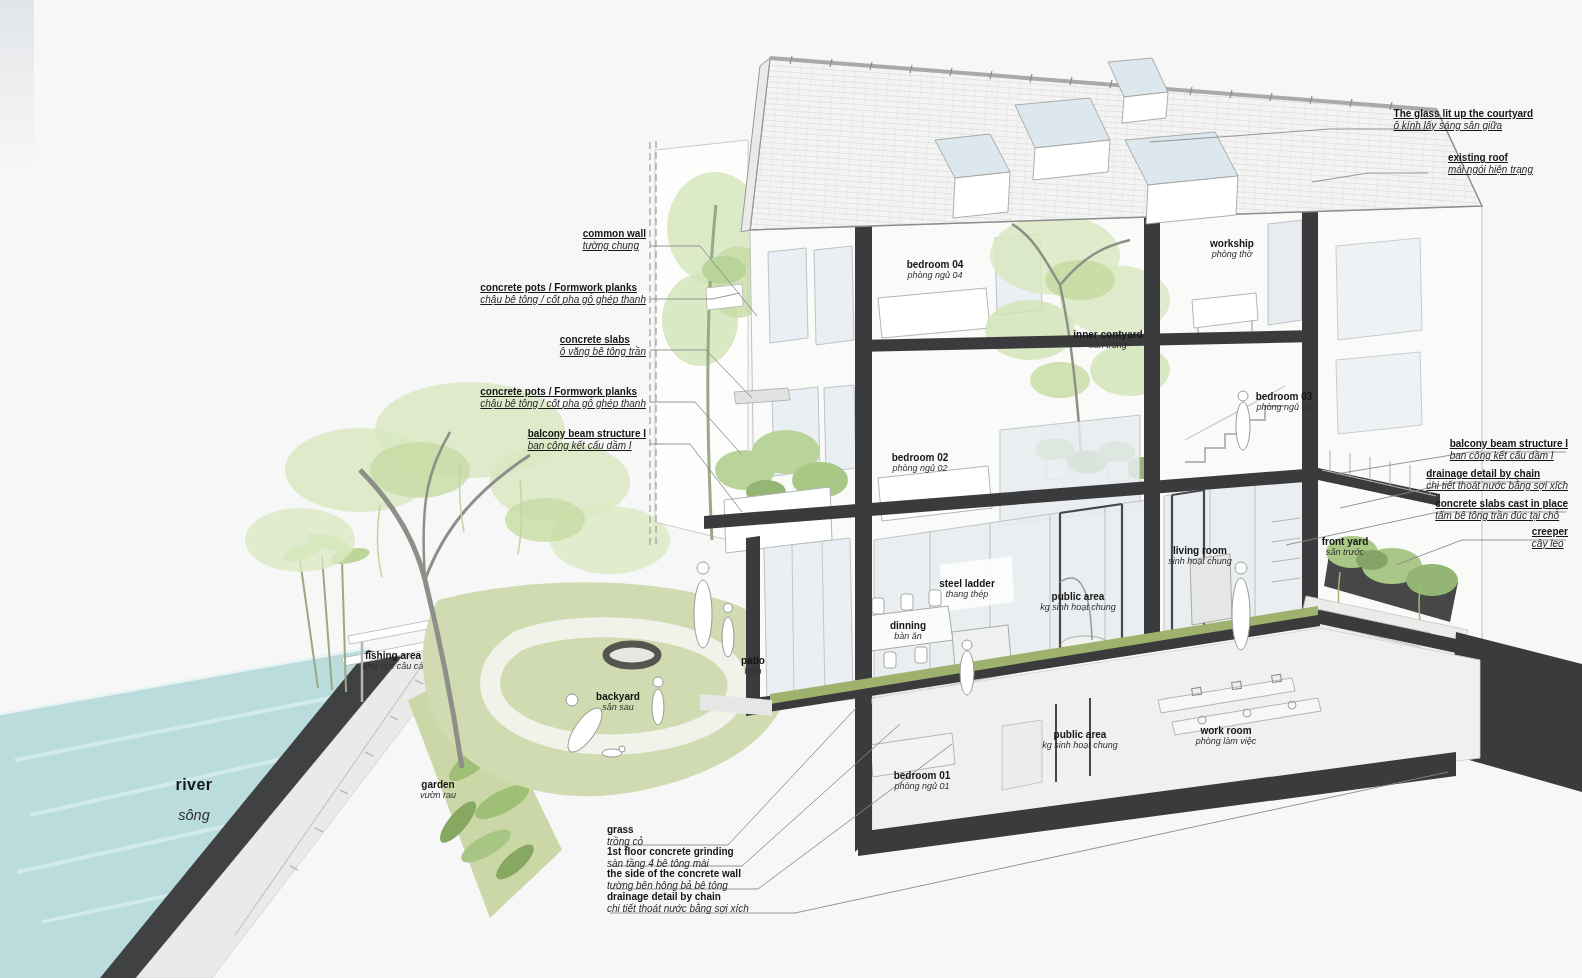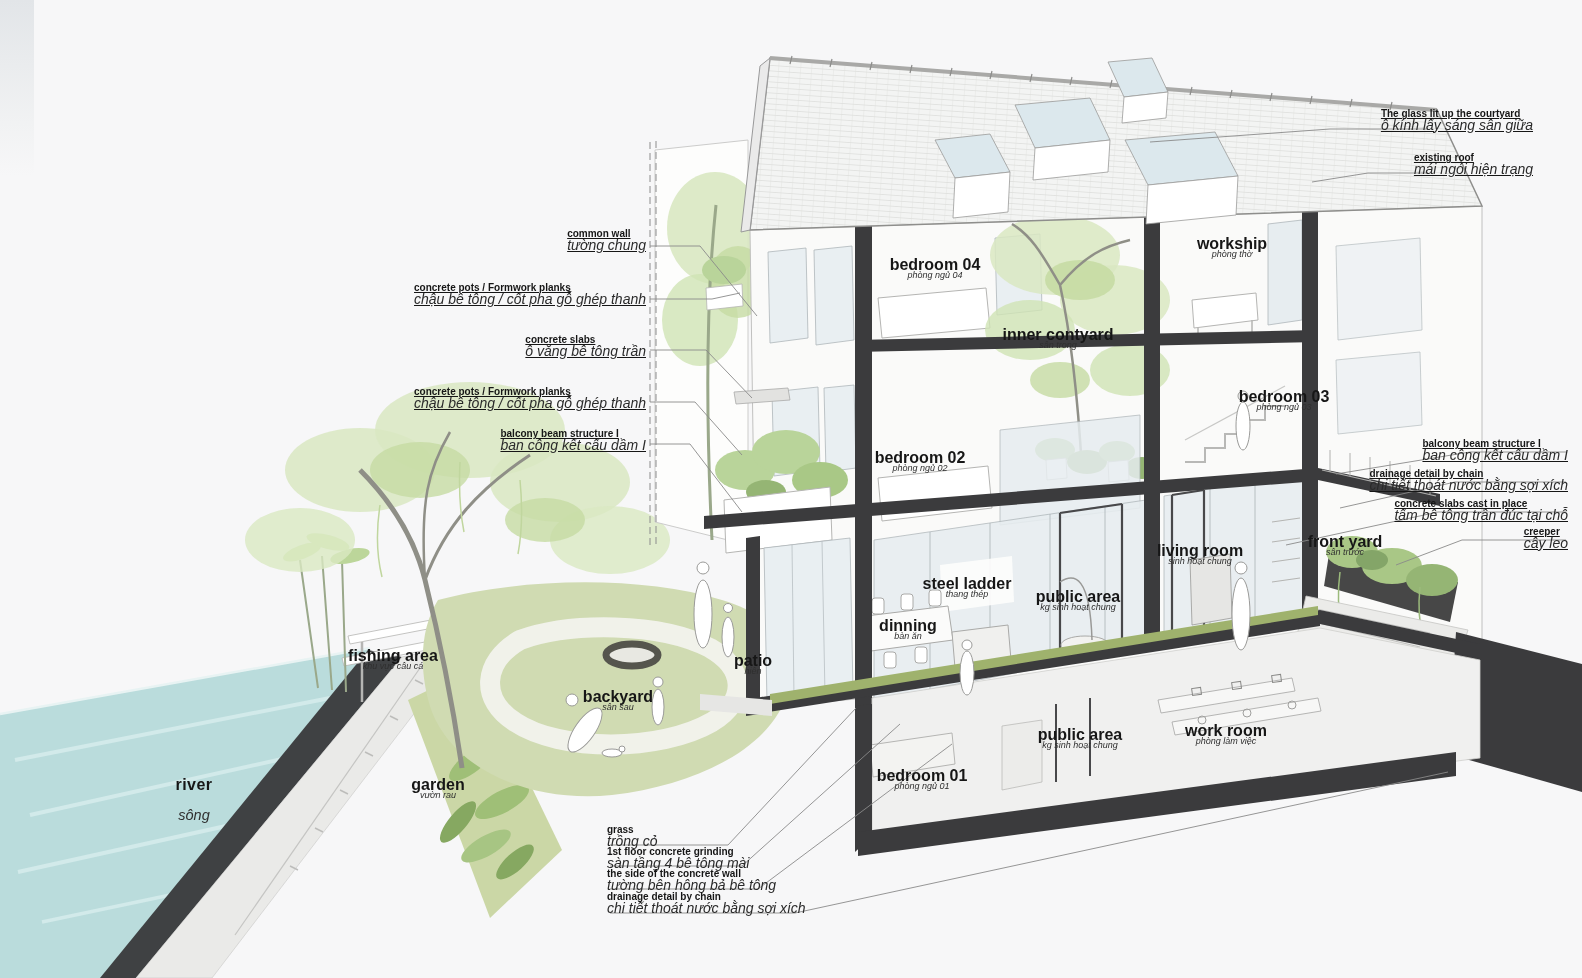--- a/index.html
+++ b/index.html
@@ -3,24 +3,24 @@
 <meta charset="utf-8">
 <style>
   html,body{margin:0;padding:0;background:#e9e9e9;}
   #canvas{position:relative;width:1582px;height:978px;background:#f7f7f8;overflow:hidden;
           font-family:"Liberation Sans",sans-serif;color:#161616;}
   #scene{position:absolute;left:0;top:0;}
   .page-edge{position:absolute;left:0;top:0;width:34px;height:176px;
              background:linear-gradient(to bottom,#e2e5e8,#f1f2f3 70%,#f7f7f8);}
   .co{position:absolute;white-space:nowrap;}
   .co .en{display:block;font-weight:bold;font-size:10px;line-height:11.5px;}
-  .co .vi{display:block;font-style:italic;font-size:14px;line-height:11px;color:#2a2a2a;}
+  .co .vi{display:block;font-style:italic;font-size:10px;line-height:11px;color:#2a2a2a;}
   .ra{text-decoration:underline;}
   .room{position:absolute;transform:translateX(-50%);text-align:center;white-space:nowrap;}
-  .room .en{display:block;font-weight:bold;font-size:16px;line-height:11px;}
+  .room .en{display:block;font-weight:bold;font-size:10px;line-height:11px;}
   .room .vi{display:block;font-style:italic;font-size:9px;line-height:10.5px;color:#2f2f2f;}
   .site-big .en{font-size:16px;letter-spacing:.5px;line-height:18px;}
   .site-big .vi{font-size:14.5px;line-height:17px;margin-top:13px;}
 </style>
 </head>
 <body>
 
 <div id="canvas">
 
 <svg id="scene" width="1582" height="978" viewBox="0 0 1582 978">
@@ -353,21 +353,21 @@
 </div>
 
 <div class="room" style="left:935px;top:259px">
   <span class="en">bedroom 04</span>
   <span class="vi">phòng ngủ 04</span>
 </div>
 <div class="room" style="left:1232px;top:238px">
   <span class="en">workship</span>
   <span class="vi">phòng thờ</span>
 </div>
-<div class="room" style="left:1058px;top:329px">
+<div class="room" style="left:1108px;top:329px">
   <span class="en">inner contyard</span>
   <span class="vi">sân trong</span>
 </div>
 <div class="room" style="left:1284px;top:391px">
   <span class="en">bedroom 03</span>
   <span class="vi">phòng ngủ 03</span>
 </div>
 <div class="room" style="left:920px;top:452px">
   <span class="en">bedroom 02</span>
   <span class="vi">phòng ngủ 02</span>

